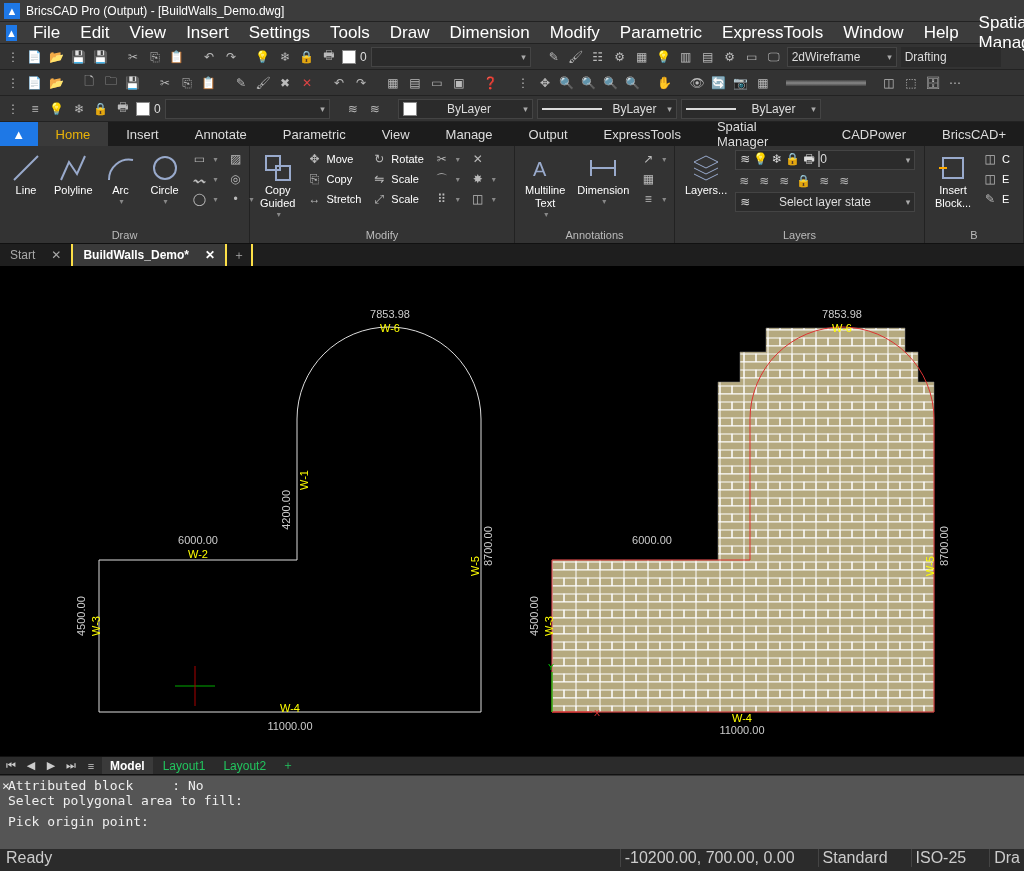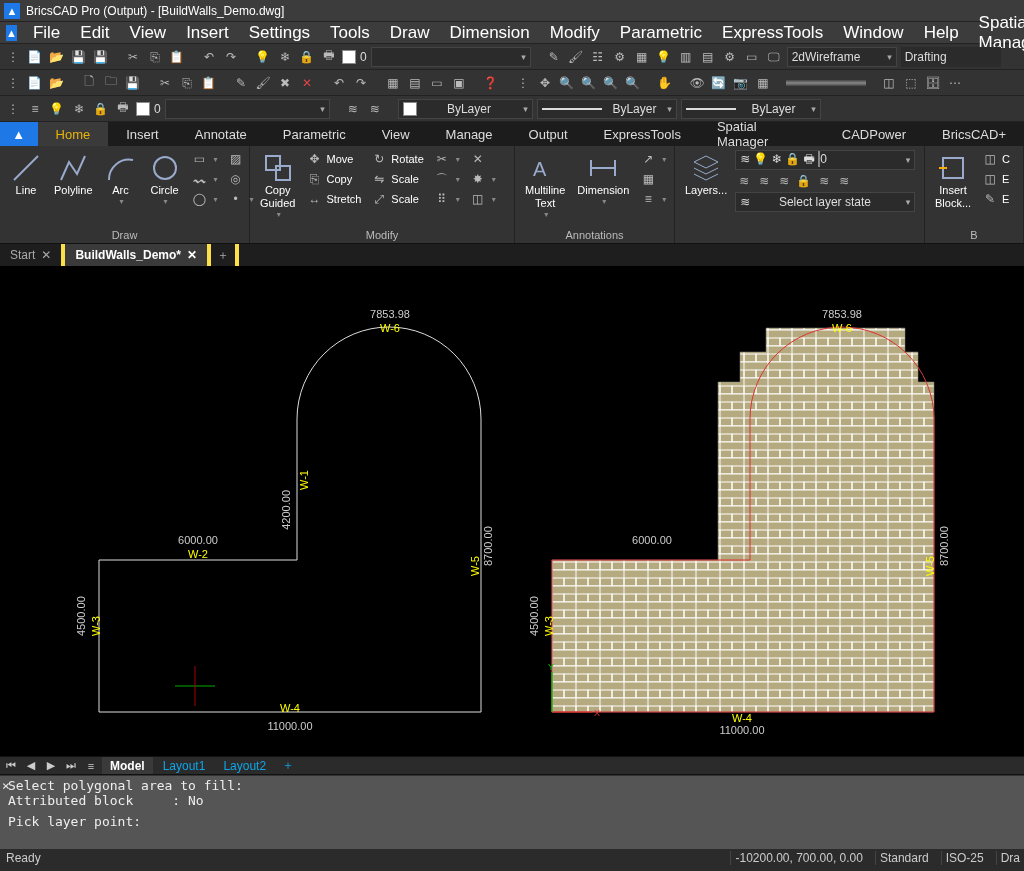--- a/index.html
+++ b/index.html
@@ -181,23 +181,23 @@
     display: flex;
     align-items: center;
     font-size: 12px;
   }
   .doc-tab {
     height: 100%;
     padding: 0 10px;
     color: #aaa;
     display: flex;
     align-items: center;
-    border-right: 4px solid #fde047;
+    border-right: 2px solid #fde047;
     cursor: pointer;
-    gap: 6px;
+    gap: 16px;
   }
   .doc-tab.active { background: #3a3a3a; color: #fff; font-weight:bold; }
 
   
   .canvas-wrap {
     position: relative;
     background: #000;
     height: 490px;
   }
   svg.drawing { position:absolute; inset:0; }
@@ -212,21 +212,21 @@
     align-items:center;
     font-size:12px;
     border-top:1px solid #111;
     border-bottom:1px solid #111;
     padding:0 2px;
     gap:2px;
   }
   .lay-tab {
     padding:0 8px;
     height:100%;
-    color:#0ea5e9;
+    color:#22c55e;
     display:flex;
     align-items:center;
     cursor:pointer;
   }
   .lay-tab.active { background:#3a3a3a; font-weight:bold; color:#fff; }
   .lay-nav {
     width:18px; height:18px;
     color:#ccc;
     display:inline-flex;
     justify-content:center;
@@ -253,23 +253,23 @@
   }
 
   
   .statusbar {
     height:18px;
     background:#2b2b2b;
     color:#ccc;
     display:flex;
     justify-content:space-between;
     align-items:center;
-    font-size:12px;
-  }
-  .statusbar .sb-right { display:flex; gap:8px; align-items:flex-start; }
+    font-size:16px;
+  }
+  .statusbar .sb-right { display:flex; gap:19px; align-items:flex-start; }
   .sb-cell { border-left:1px solid #444; padding:0 4px; }
 </style>
 </head>
 <body>
 
 <div class="titlebar">
   <span class="app-icon">▲</span>
   <span>BricsCAD Pro (Output) - [BuildWalls_Demo.dwg]</span>
 </div>
 
@@ -642,20 +642,21 @@
           <span class="tb-icon">≋</span>
           <span class="tb-icon">≋</span>
         </div>
         <div class="tb-dropdown" style="width:180px">
           <span class="sicon">≋</span>
           <span>Select layer state</span>
           <span class="chev">▾</span>
         </div>
       </div>
     </div>
+    <div class="rpanel-title">Layers</div>
   </div>
 
   <div class="rpanel" style="flex:1">
     <div class="rpanel-body">
       <div class="rbtn">
         <div class="ricon">
             <svg viewBox="0 0 32 32" width="32" height="32">
               <rect x="6" y="6" width="20" height="20" fill="none" stroke="#9ac" stroke-width="2"></rect>
               <line x1="2" y1="16" x2="10" y2="16" stroke="#fa0" stroke-width="2"></line>
             </svg>
@@ -756,24 +757,24 @@
   <span class="lay-nav">⏭</span>
   <span class="lay-nav">≡</span>
   <div class="lay-tab active">Model</div>
   <div class="lay-tab">Layout1</div>
   <div class="lay-tab">Layout2</div>
   <div class="lay-tab" style="padding:0 6px">＋</div>
 </div>
 
 <div class="cmd-window">
   <div class="cmd-close">×</div>
+  <div style="white-space:pre">Attributed block     : No</div>
   <div>Select polygonal area to fill:</div>
-  <div style="white-space:pre">Attributed block     : No</div>
   <div style="height:6px"></div>
-  <div>Pick layer point:</div>
+  <div>Pick origin point:</div>
 </div>
 
 <div class="statusbar">
   <div style="padding:0 6px">Ready</div>
   <div class="sb-right">
     <span class="sb-cell">-10200.00, 700.00, 0.00</span>
     <span class="sb-cell">Standard</span>
     <span class="sb-cell">ISO-25</span>
     <span class="sb-cell">Dra</span>
   </div>

